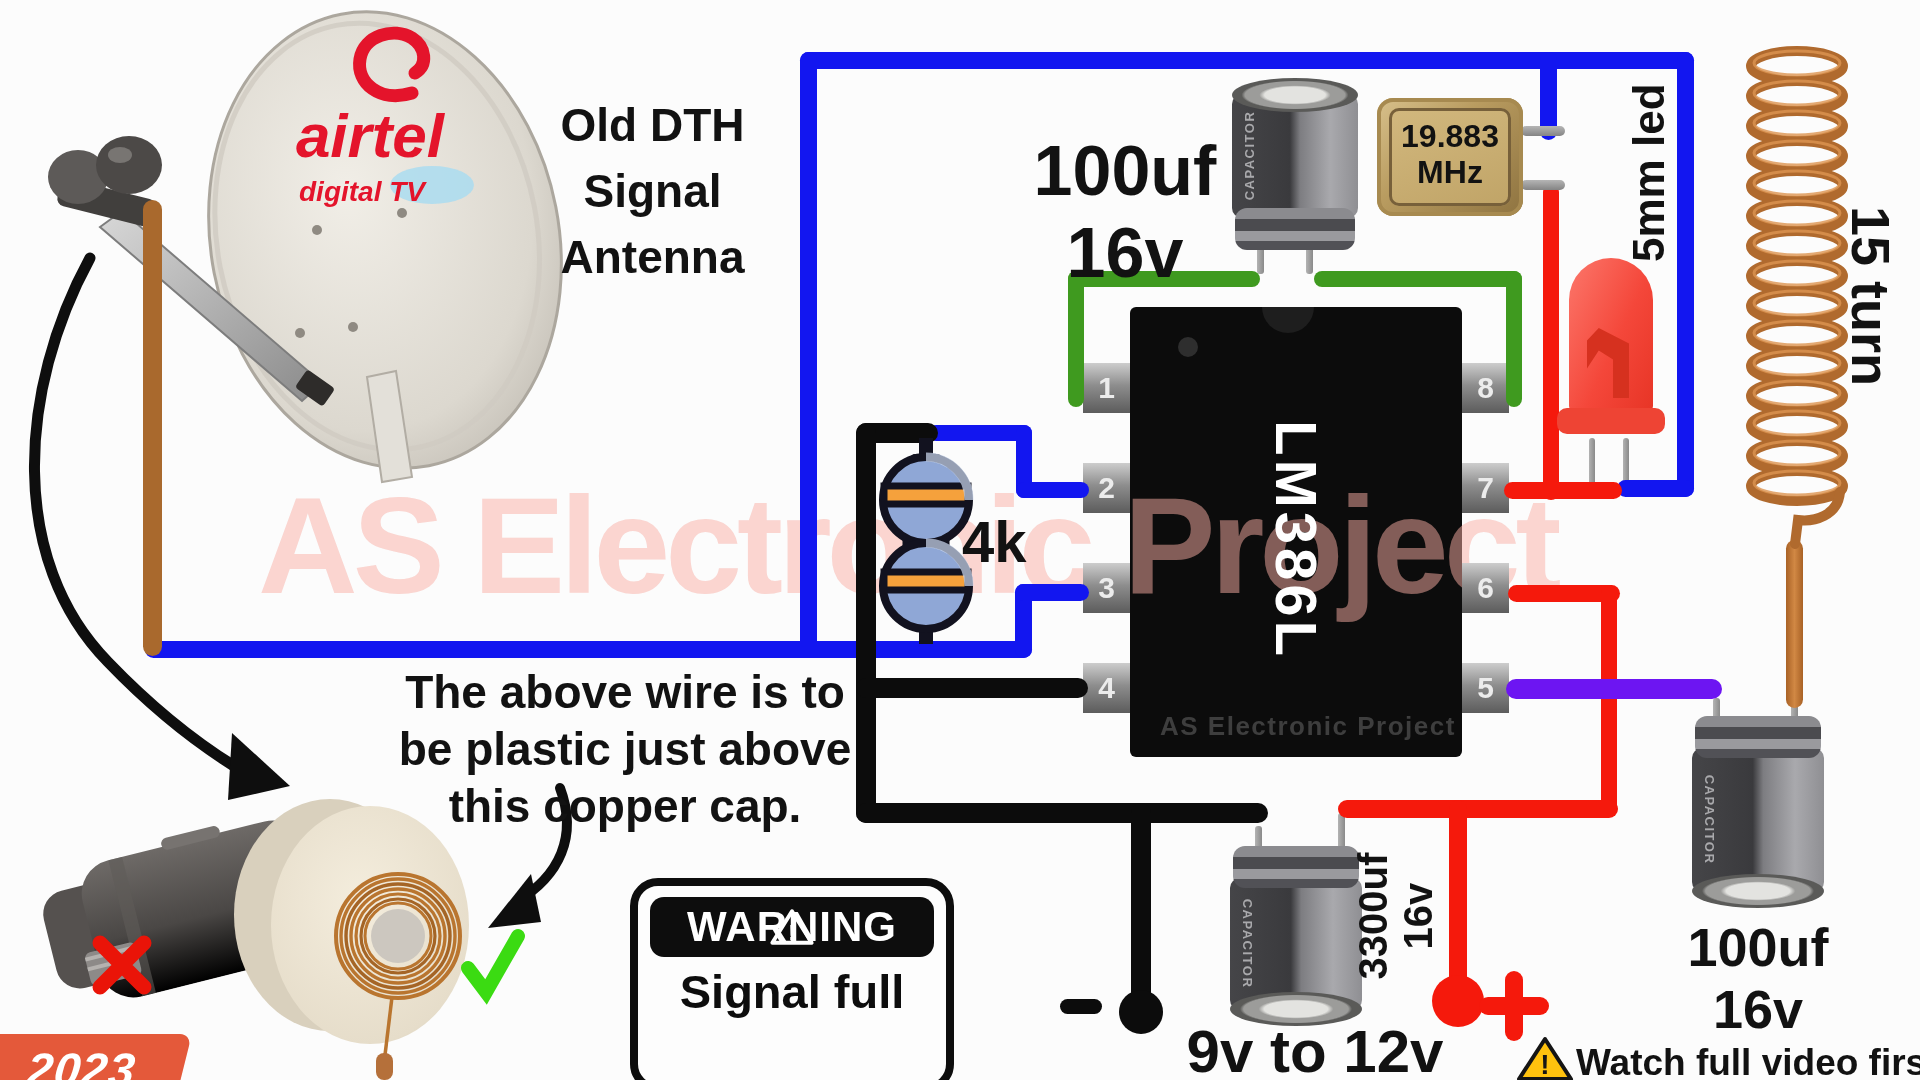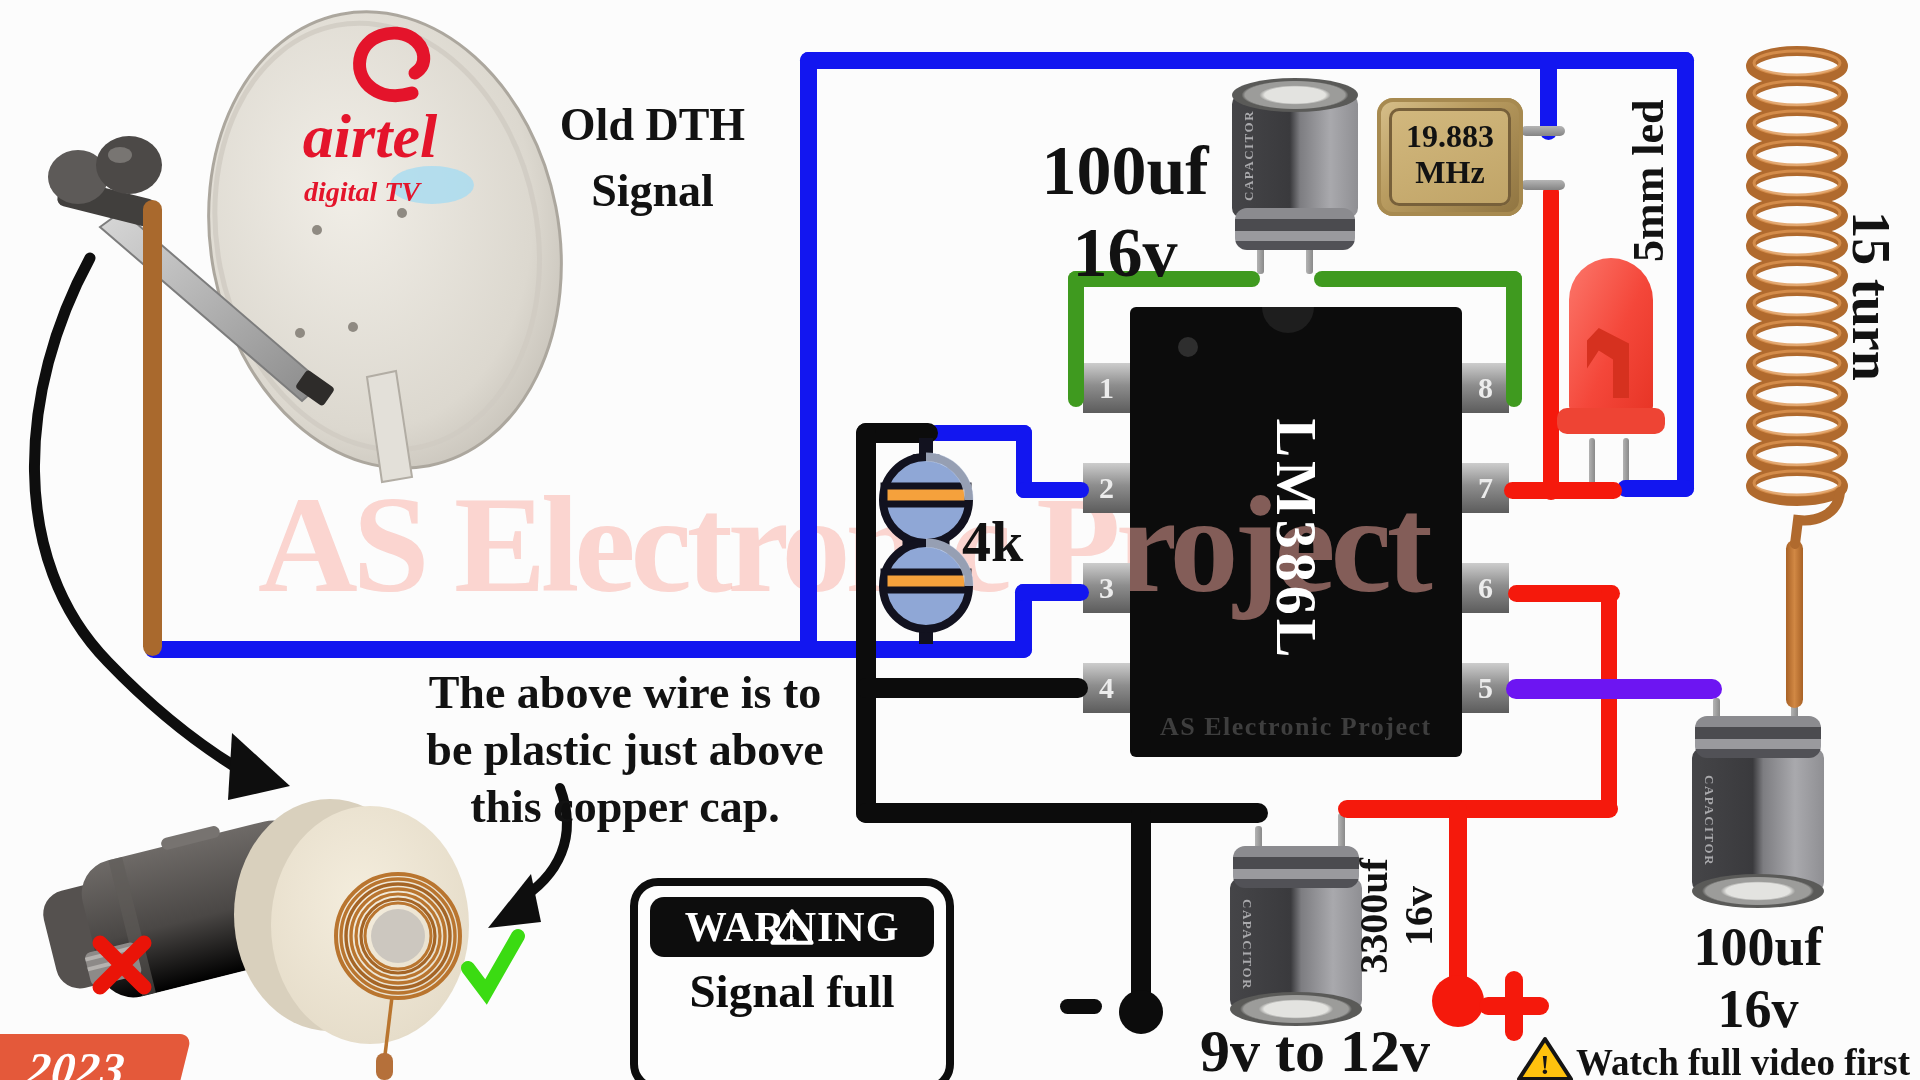--- a/index.html
+++ b/index.html
@@ -1,17 +1,17 @@
 <!DOCTYPE html>
 <html><head>
 <meta charset="utf-8">
 <style>
   html,body{margin:0;padding:0;background:#ffffff;}
   #stage{position:relative;width:1920px;height:1080px;overflow:hidden;background:#fcfcfc;
-         font-family:Liberation Serif, serif;}
+         font-family:Liberation Sans, sans-serif;}
   .abs{position:absolute;}
   .wire{position:absolute;border-radius:10px;}
   .leg{position:absolute;background:linear-gradient(90deg,#b3b3b3,#8a8a8a);border-radius:3px;}
   .dot{position:absolute;border-radius:50%;}
   .txt{position:absolute;font-weight:800;color:#121212;line-height:1.12;white-space:nowrap;}
   .ctr{text-align:center;}.z2{z-index:2}.z4{z-index:4}.z5{z-index:5}
   .z6{z-index:6}.z7{z-index:7}.z8{z-index:8}.z9{z-index:9}
 
   
   #watermark{left:258px;top:468px;font-size:138px;font-weight:800;letter-spacing:-5px;
@@ -331,20 +331,21 @@
   <svg class="z8" style="left:0;top:0" width="1920" height="1080" viewBox="0 0 1920 1080">
     <path d="M 90 258 C 18 390, 8 560, 108 662 C 158 714, 202 746, 234 766" fill="none" stroke="#0e0e0e" stroke-width="11" stroke-linecap="round"></path>
     <polygon points="232,733 290,786 228,800" fill="#0e0e0e"></polygon>
     <path d="M 560 788 C 578 836, 560 876, 516 902" fill="none" stroke="#0e0e0e" stroke-width="10" stroke-linecap="round"></path>
     <polygon points="531,874 488,928 541,922" fill="#0e0e0e"></polygon>
   </svg>
 
   <div class="txt ctr" style="left:555px;top:92px;width:195px;font-size:46px;line-height:66px;z-index:8">
     <div>Old DTH</div>
     <div>Signal</div>
+    <div>Antenna</div>
   </div>
 
   <div class="txt ctr" style="left:1000px;top:130px;width:250px;font-size:70px;line-height:82px;z-index:8">
     <div>100uf</div>
     <div>16v</div>
   </div>
 
   <div class="txt ctr rot-m90" style="left:1566px;top:160px;width:160px;height:44px;font-size:44px;z-index:8">5mm led</div>
 
   <div class="txt ctr rot-90" style="left:1763px;top:268px;width:220px;height:56px;font-size:54px;z-index:8">15 turn</div>

